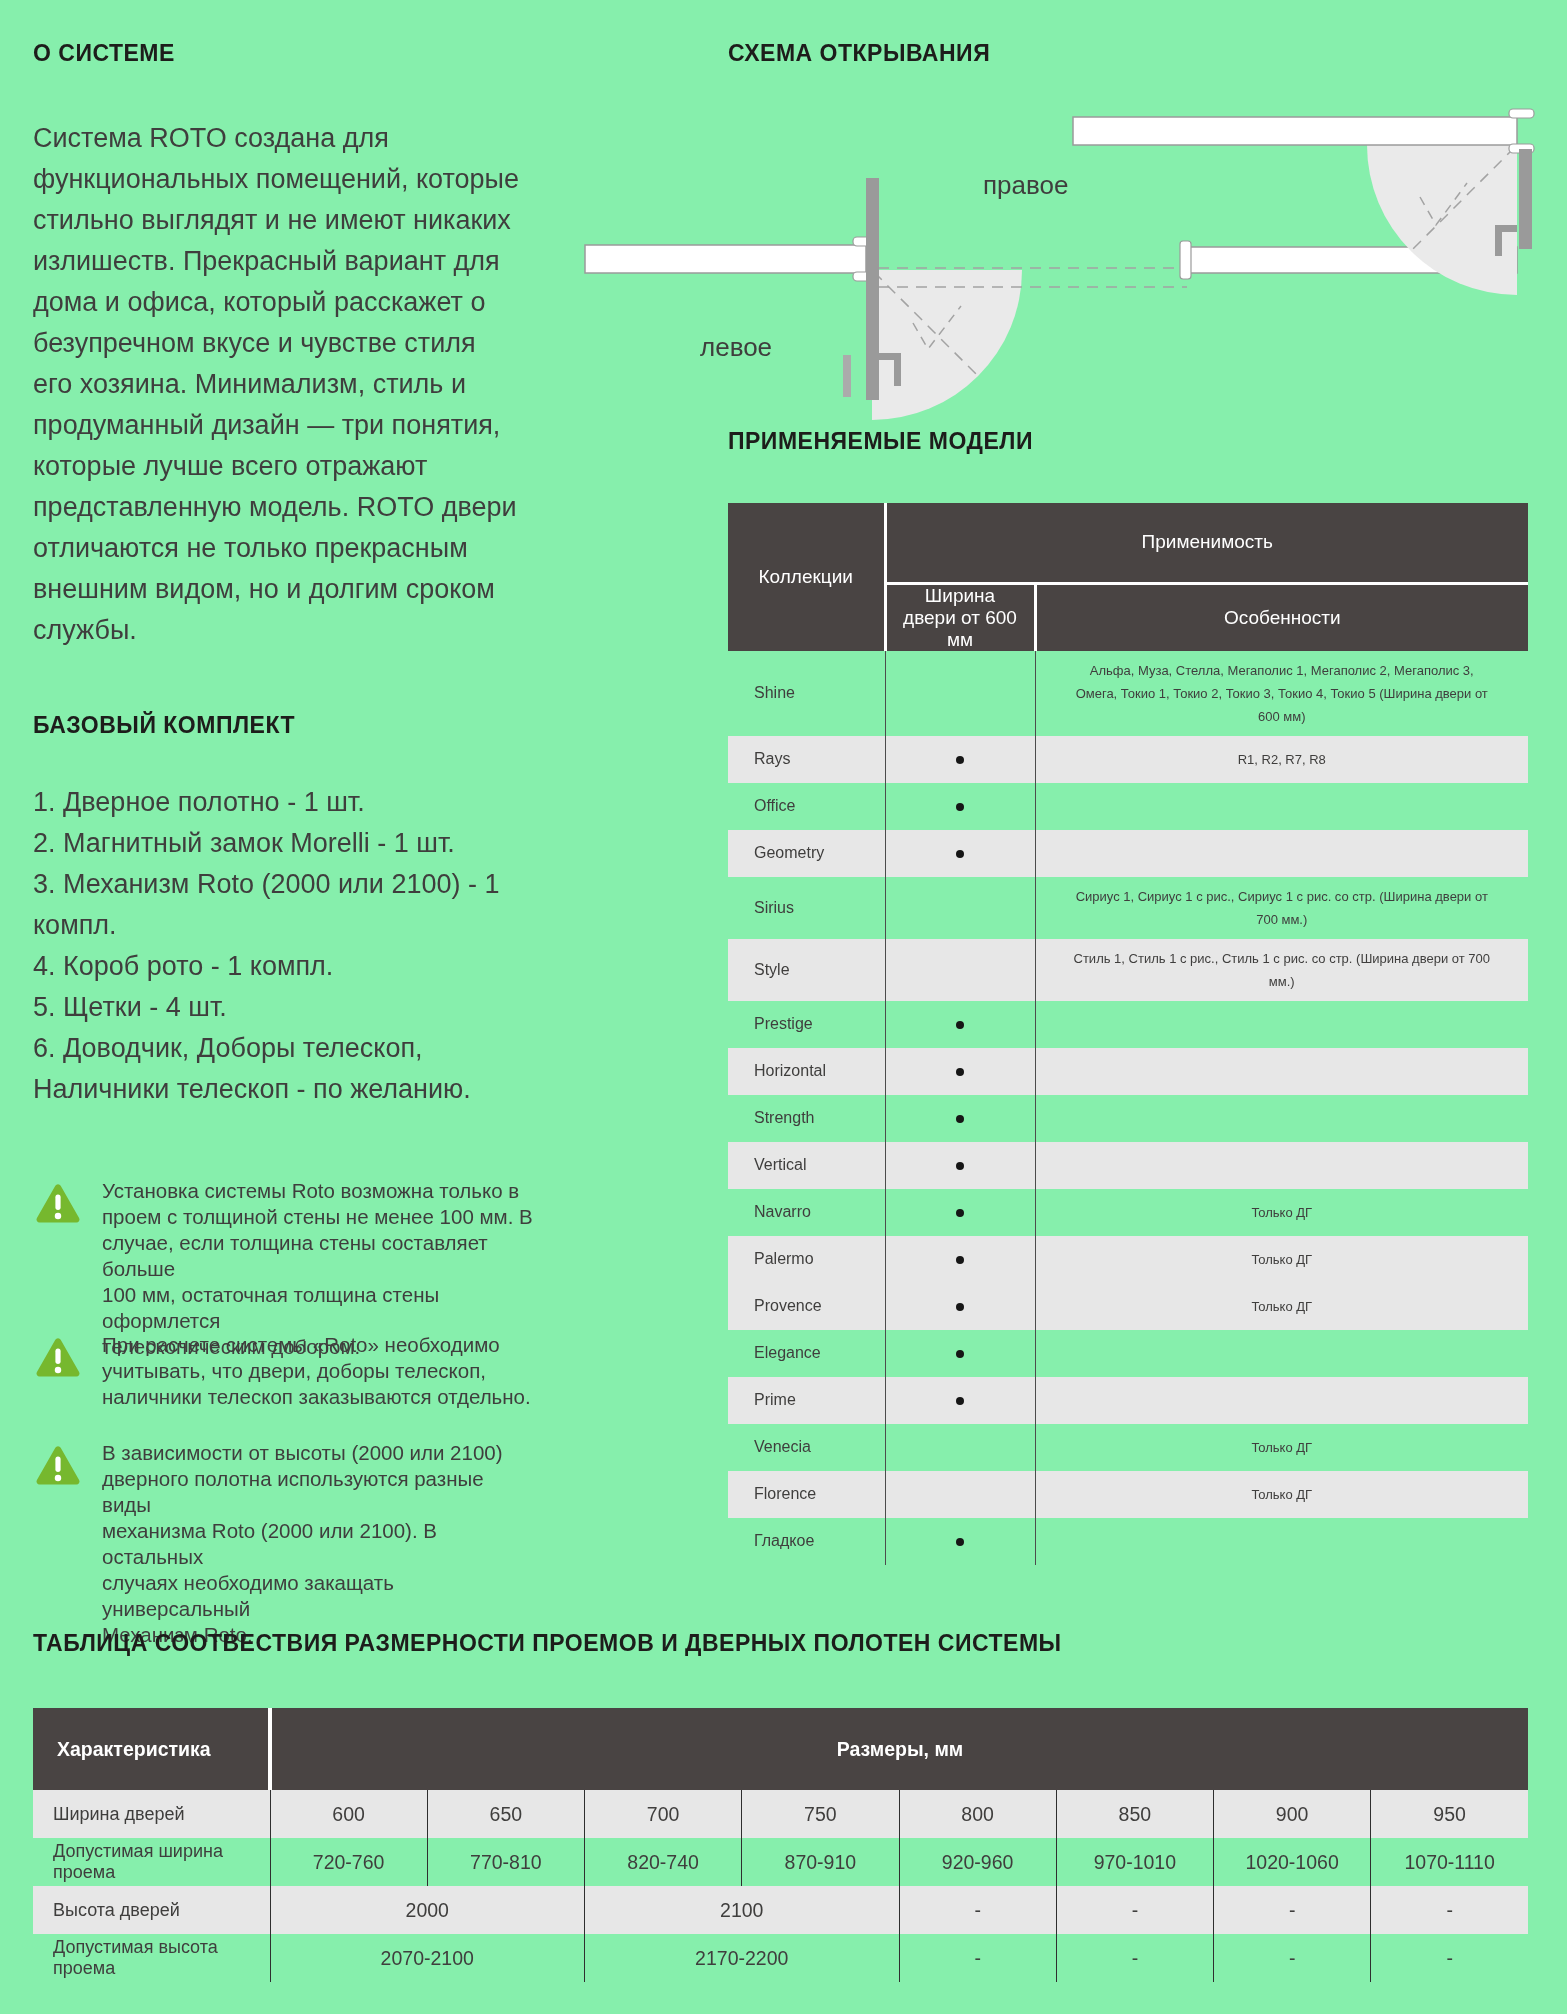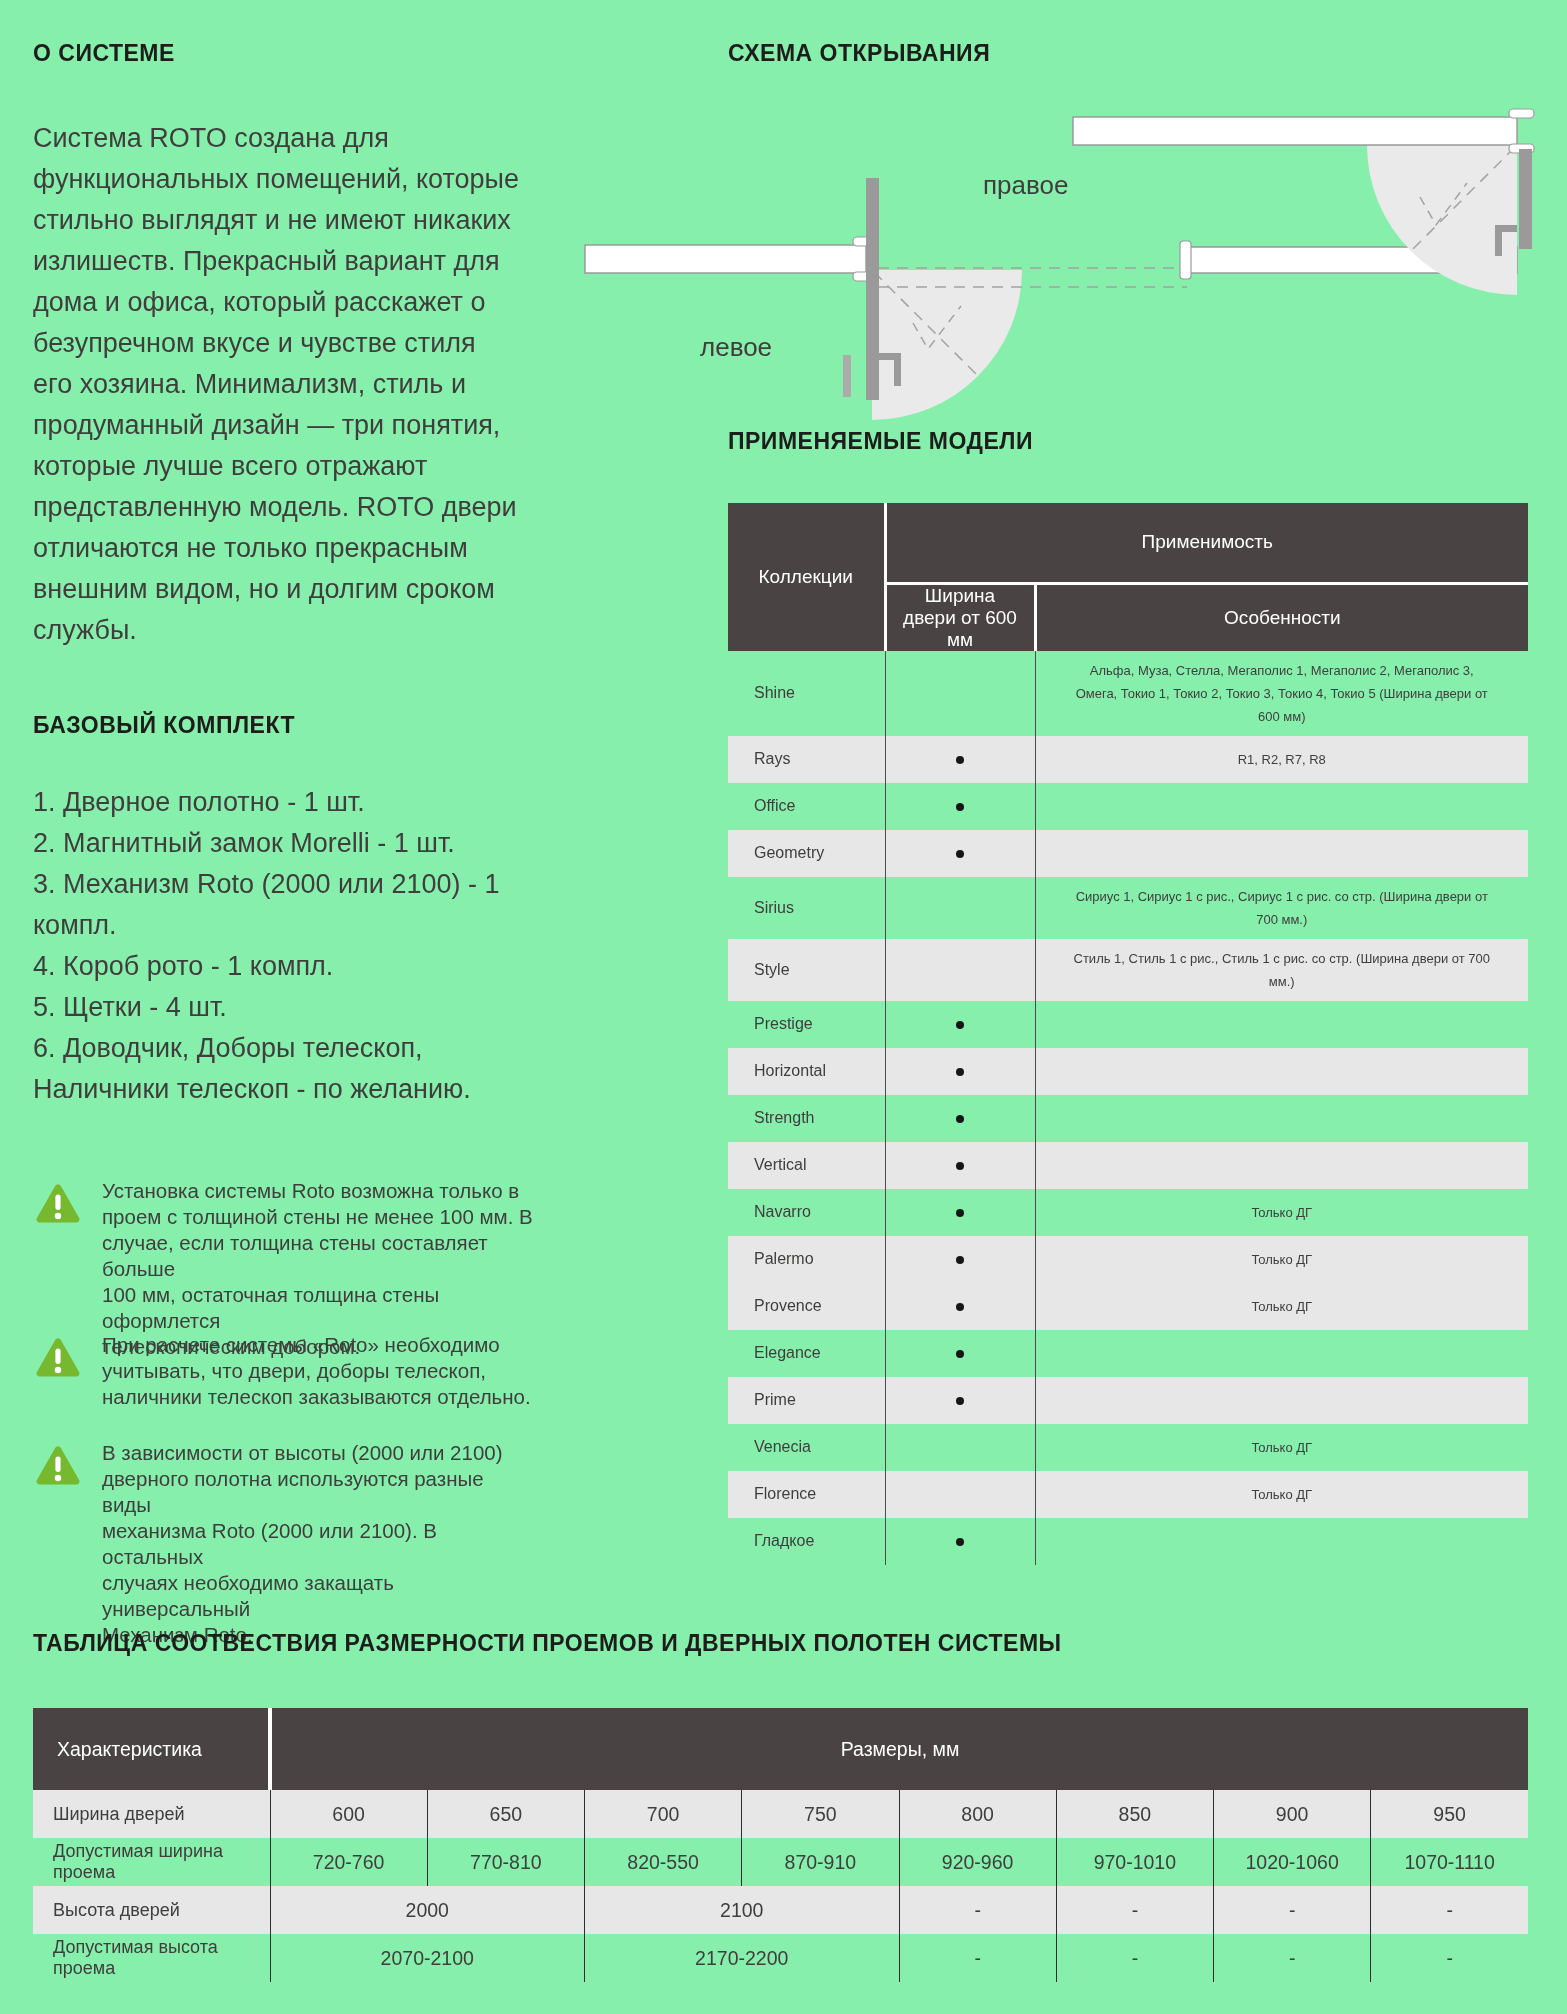--- a/index.html
+++ b/index.html
@@ -32,21 +32,21 @@
   .models-table th.features-col { border-left:3px solid #fff; }
   .models-table td { height:47px; vertical-align:middle; font-size:16px; color:#3f3e3d; }
   .models-table tr.shaded { background:#e7e7e7; }
   .models-table td.mname { padding-left:26px; text-align:left; }
   .models-table td.mdot { text-align:center; border-left:1px solid #4c4c4c; }
   .models-table td.mfeat { border-left:1px solid #4c4c4c; text-align:center; font-size:13px; line-height:23px; padding:8px 38px; }
   .dot { display:inline-block; width:8px; height:8px; border-radius:50%; background:#161616; }
 
   
   .size-table { position:absolute; left:33px; top:1708px; width:1495px; table-layout:fixed; }
-  .size-table th { background:#494443; color:#fff; font-weight:400; font-size:19.5px; height:82px; vertical-align:middle; }
+  .size-table th { background:#494443; color:#fff; font-weight:700; font-size:19.5px; height:82px; vertical-align:middle; }
   .size-table th.rowhead { width:237px; text-align:left; padding-left:24px; }
   .size-table th.sizes { border-left:4px solid #fff; text-align:center; }
   .size-table td { height:48px; vertical-align:middle; font-size:19.5px; color:#3f3e3d; }
   .size-table tr.shaded { background:#e7e7e7; }
   .size-table td.rlabel { text-align:left; padding-left:20px; font-size:18px; }
   .size-table td.sval { text-align:center; border-left:1px solid #2f2f2f; }
 </style>
 </head>
 <body>
 
@@ -282,21 +282,21 @@
           <td class="sval">750</td>
           <td class="sval">800</td>
           <td class="sval">850</td>
           <td class="sval">900</td>
           <td class="sval">950</td>
         </tr>
         <tr>
           <td class="rlabel">Допустимая ширина проема</td>
           <td class="sval">720-760</td>
           <td class="sval">770-810</td>
-          <td class="sval">820-550</td>
+          <td class="sval">820-740</td>
           <td class="sval">870-910</td>
           <td class="sval">920-960</td>
           <td class="sval">970-1010</td>
           <td class="sval">1020-1060</td>
           <td class="sval">1070-1110</td>
         </tr>
         <tr class="shaded">
           <td class="rlabel">Высота дверей</td>
           <td class="sval" colspan="2">2000</td>
           <td class="sval" colspan="2">2100</td>

